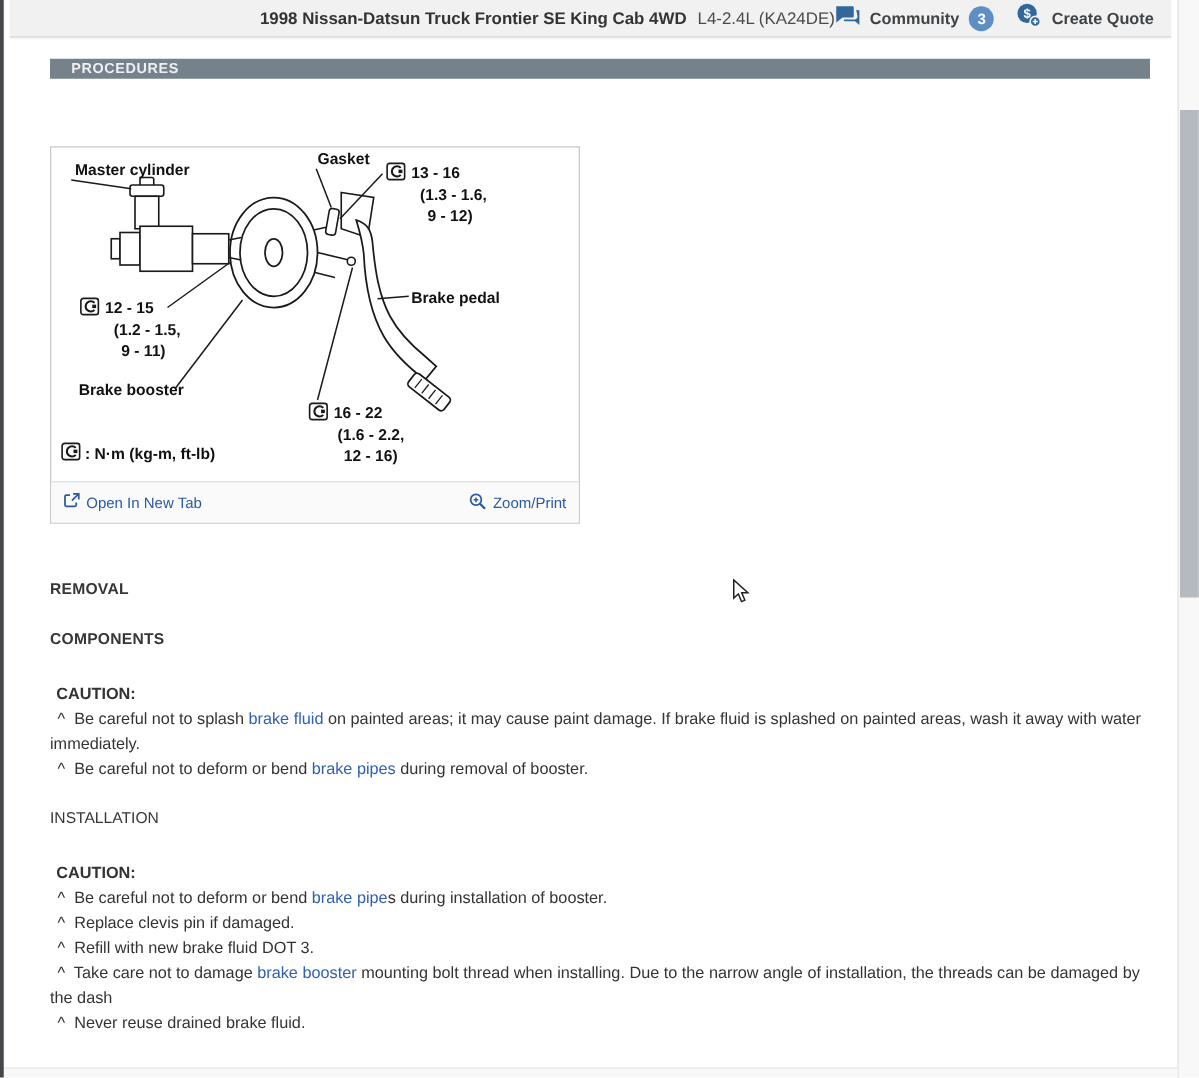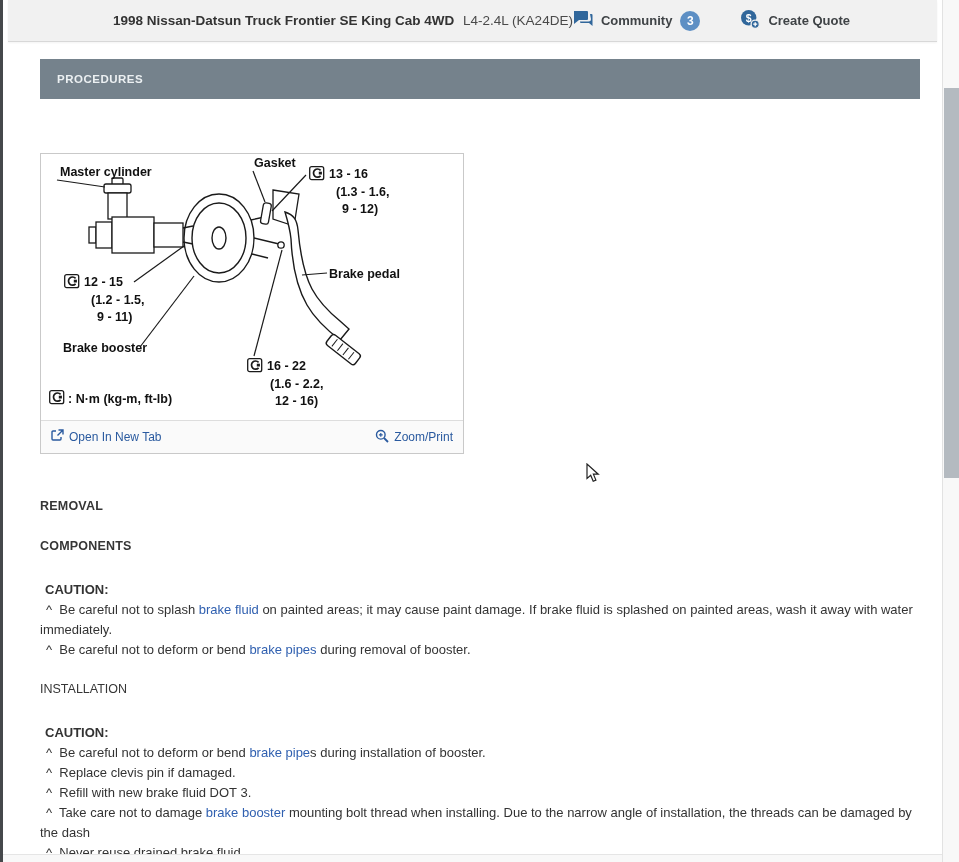--- a/index.html
+++ b/index.html
@@ -6,40 +6,40 @@
   html,body { width:959px; height:862px; }
   body {
     font-family:"Liberation Sans", sans-serif;
     background:#ffffff; color:#333; position:relative; overflow:hidden;
   }
   .left-edge { position:absolute; left:0; top:0; width:3px; height:100%; background:#45484b; z-index:6; }
   .main { position:absolute; left:3px; top:0; right:17px; bottom:0; background:#fff; }
 
   
   .topbar {
-    height:42px; background:#f1f1f1; border-bottom:1px solid #d8d8d8;
+    height:30px; background:#f1f1f1; border-bottom:1px solid #d8d8d8;
     margin:0 5px; padding:0 14px 0 32px;
-    display:flex; align-items:center; justify-content:center;
+    display:flex; align-items:center; justify-content:flex-end;
     box-shadow:0 1px 2px rgba(0,0,0,.05);
   }
   .vehicle { font-size:13.5px; white-space:nowrap; }
   .vehicle .vb { font-weight:700; color:#333; }
   .vehicle .ve { font-weight:400; color:#4a4a4a; margin-left:5px; }
-  .topbar-right { display:flex; align-items:center; gap:40px; }
+  .topbar-right { display:flex; align-items:center; gap:18px; }
   .tb-btn { display:flex; align-items:center; gap:8px; cursor:pointer; }
   .tb-label { font-size:13px; font-weight:700; color:#3f4346; }
   .badge {
     width:20px; height:20px; border-radius:50%; background:#5d8fc4; color:#fff;
     font-size:12px; font-weight:700; display:flex; align-items:center; justify-content:center;
   }
 
   
   .content { padding:0 22px 0 37px; }
   .procedures-bar {
-    margin-top:17px; height:40px; background:#75828c; color:#ecf0f2;
+    margin-top:17px; height:16px; background:#75828c; color:#ecf0f2;
     font-size:11.5px; font-weight:700; letter-spacing:.5px;
     display:flex; align-items:center; padding-left:17px;
   }
 
   
   .figure-card { margin-top:54px; width:424px; border:1px solid #c9c9c9; background:#fff; }
   .figure-footer {
     height:25px; border-top:1px solid #ddd; background:#fafafa;
     display:flex; align-items:center; justify-content:space-between; padding:16px 10px;
   }

